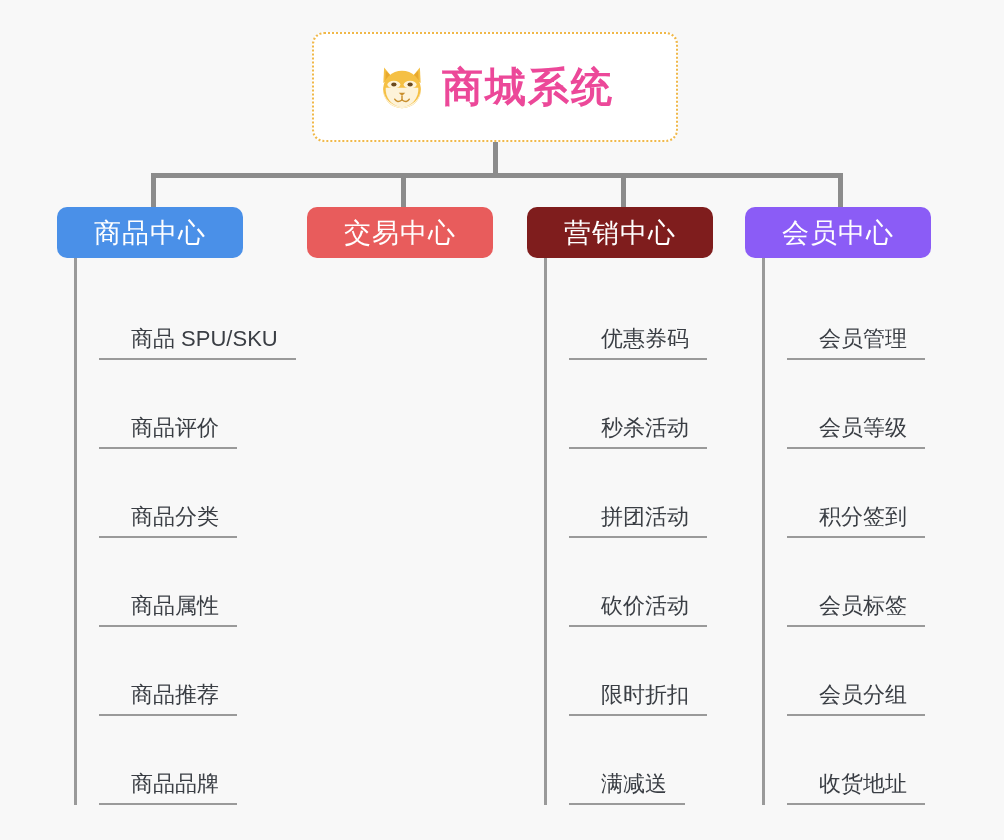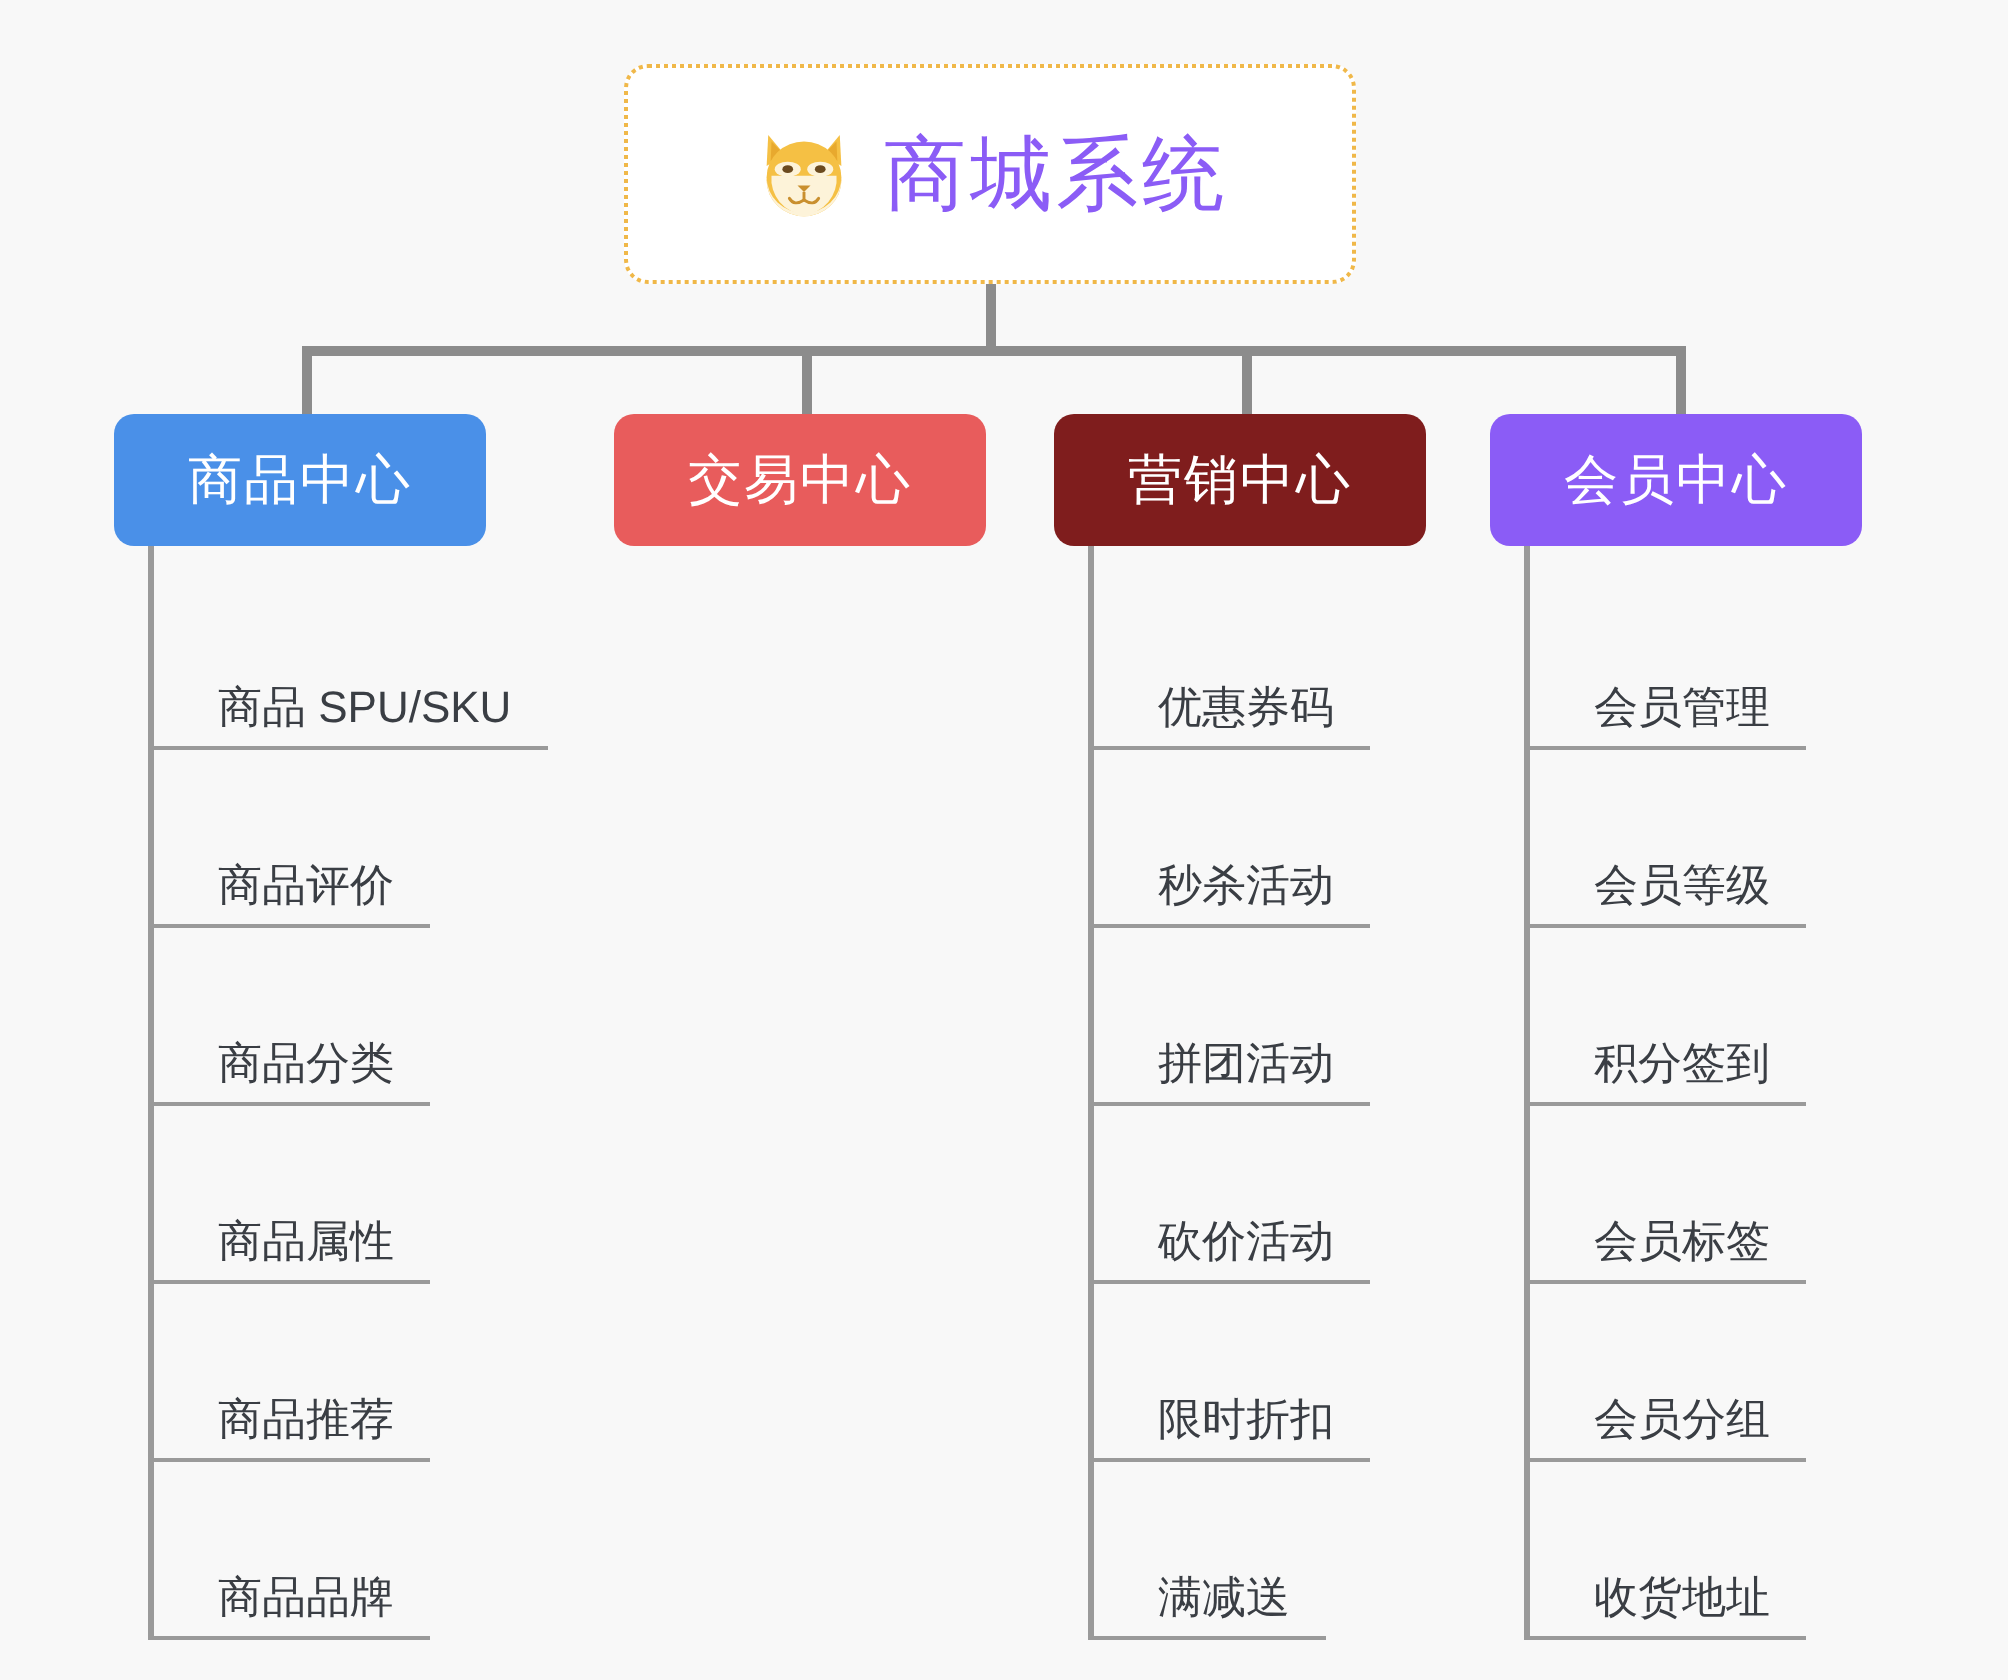--- a/index.html
+++ b/index.html
@@ -35,61 +35,63 @@
     gap: 14px;
   }
   .root-emoji {
     width: 52px;
     height: 52px;
     position: relative;
     display: block;
   }
   .root-title {
     font-size: 41px;
-    color: #8b5cf6;
+    color: #ec4899;
     letter-spacing: 2px;
     line-height: 1;
     white-space: nowrap;
+    font-weight: bold;
   }
 
   
   .conn {
     position: absolute;
     background: #8c8c8c;
   }
   .conn-v { width: 5px; }
   .conn-h { height: 5px; }
 
   
   .column {
     position: absolute;
     top: 207px;
     width: 186px;
   }
 
   .cat-header {
     width: 186px;
-    height: 66px;
+    height: 51px;
     border-radius: 10px;
     display: flex;
     align-items: center;
     justify-content: center;
     color: #ffffff;
     font-size: 27px;
     letter-spacing: 1px;
     white-space: nowrap;
   }
 
   
   .leaf-list {
     position: relative;
     margin-top: 0;
     padding-top: 13px;
     margin-left: 17px;
     border-left: 3px solid #9a9a9a;
+    padding-left: 22px;
   }
 
   .leaf-item {
     position: relative;
     height: 89px;
     display: flex;
     align-items: flex-end;
   }
 
   .leaf-label {

